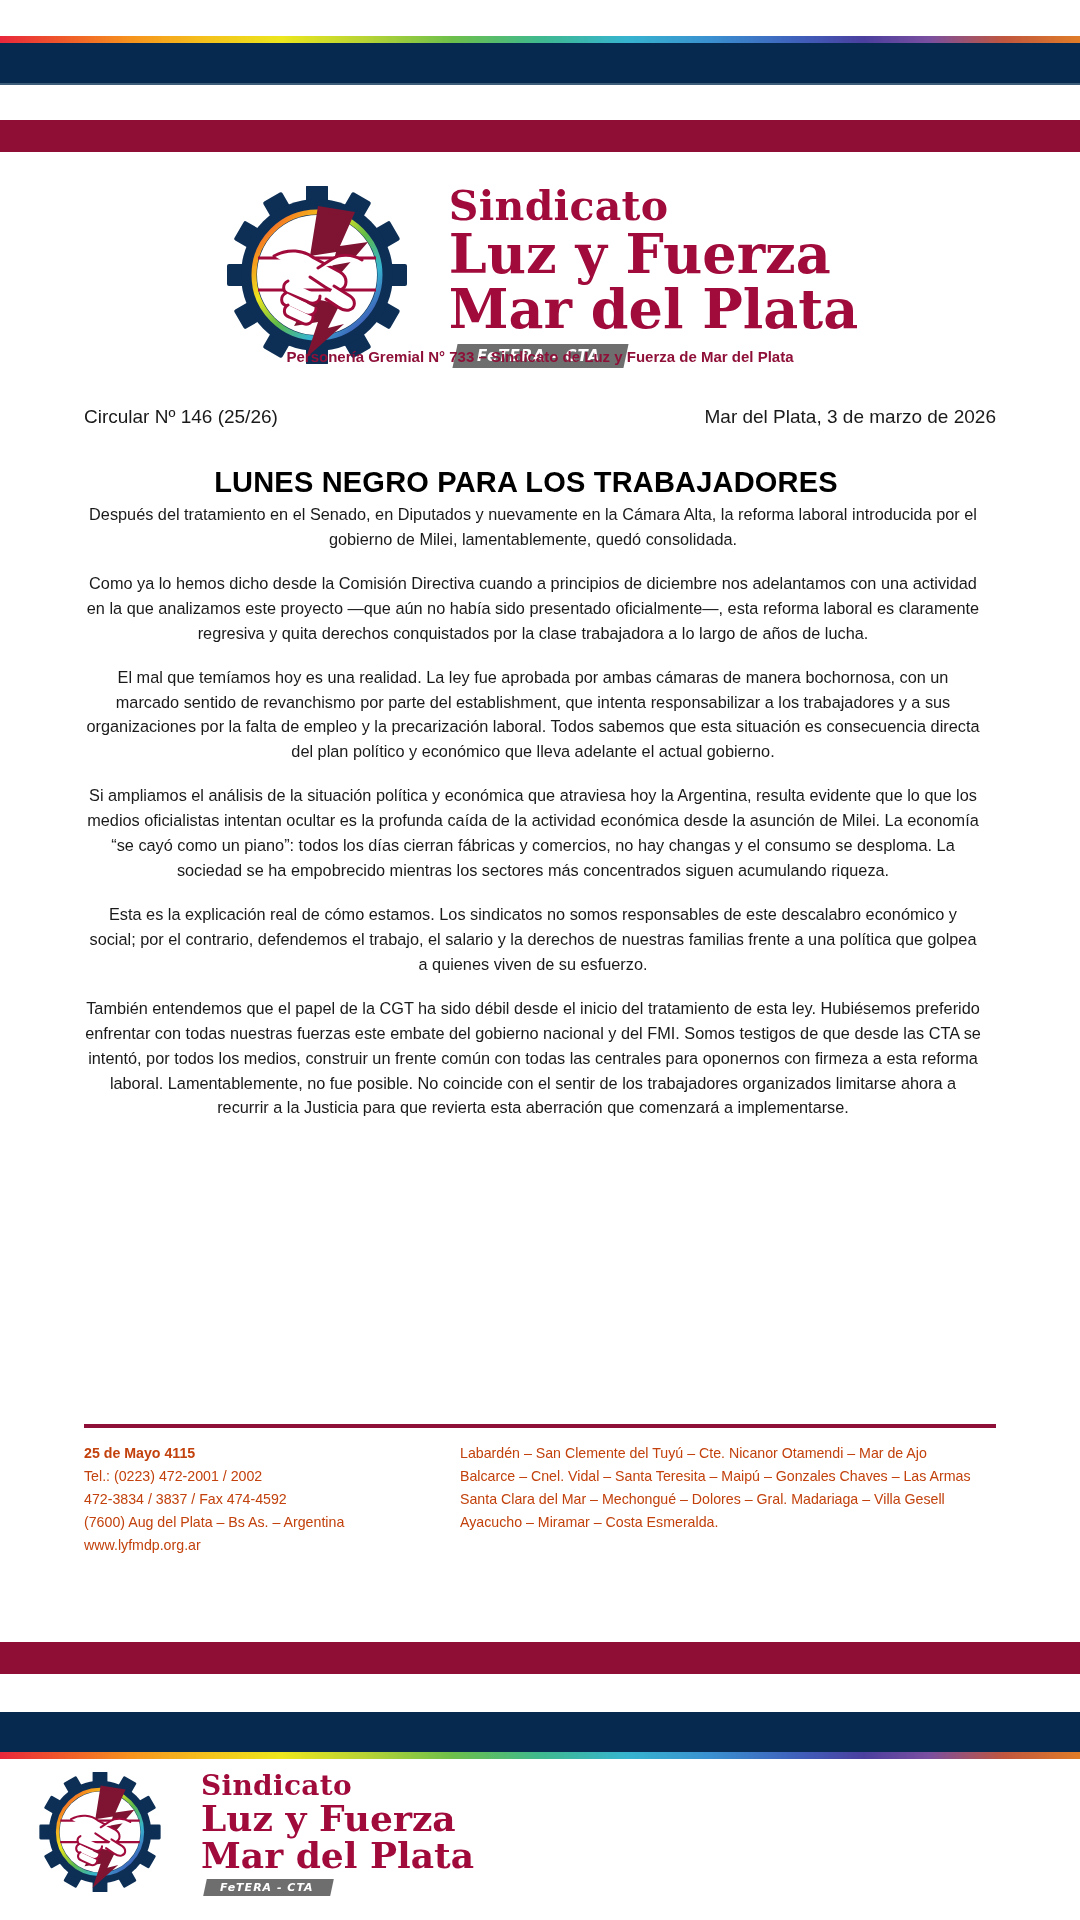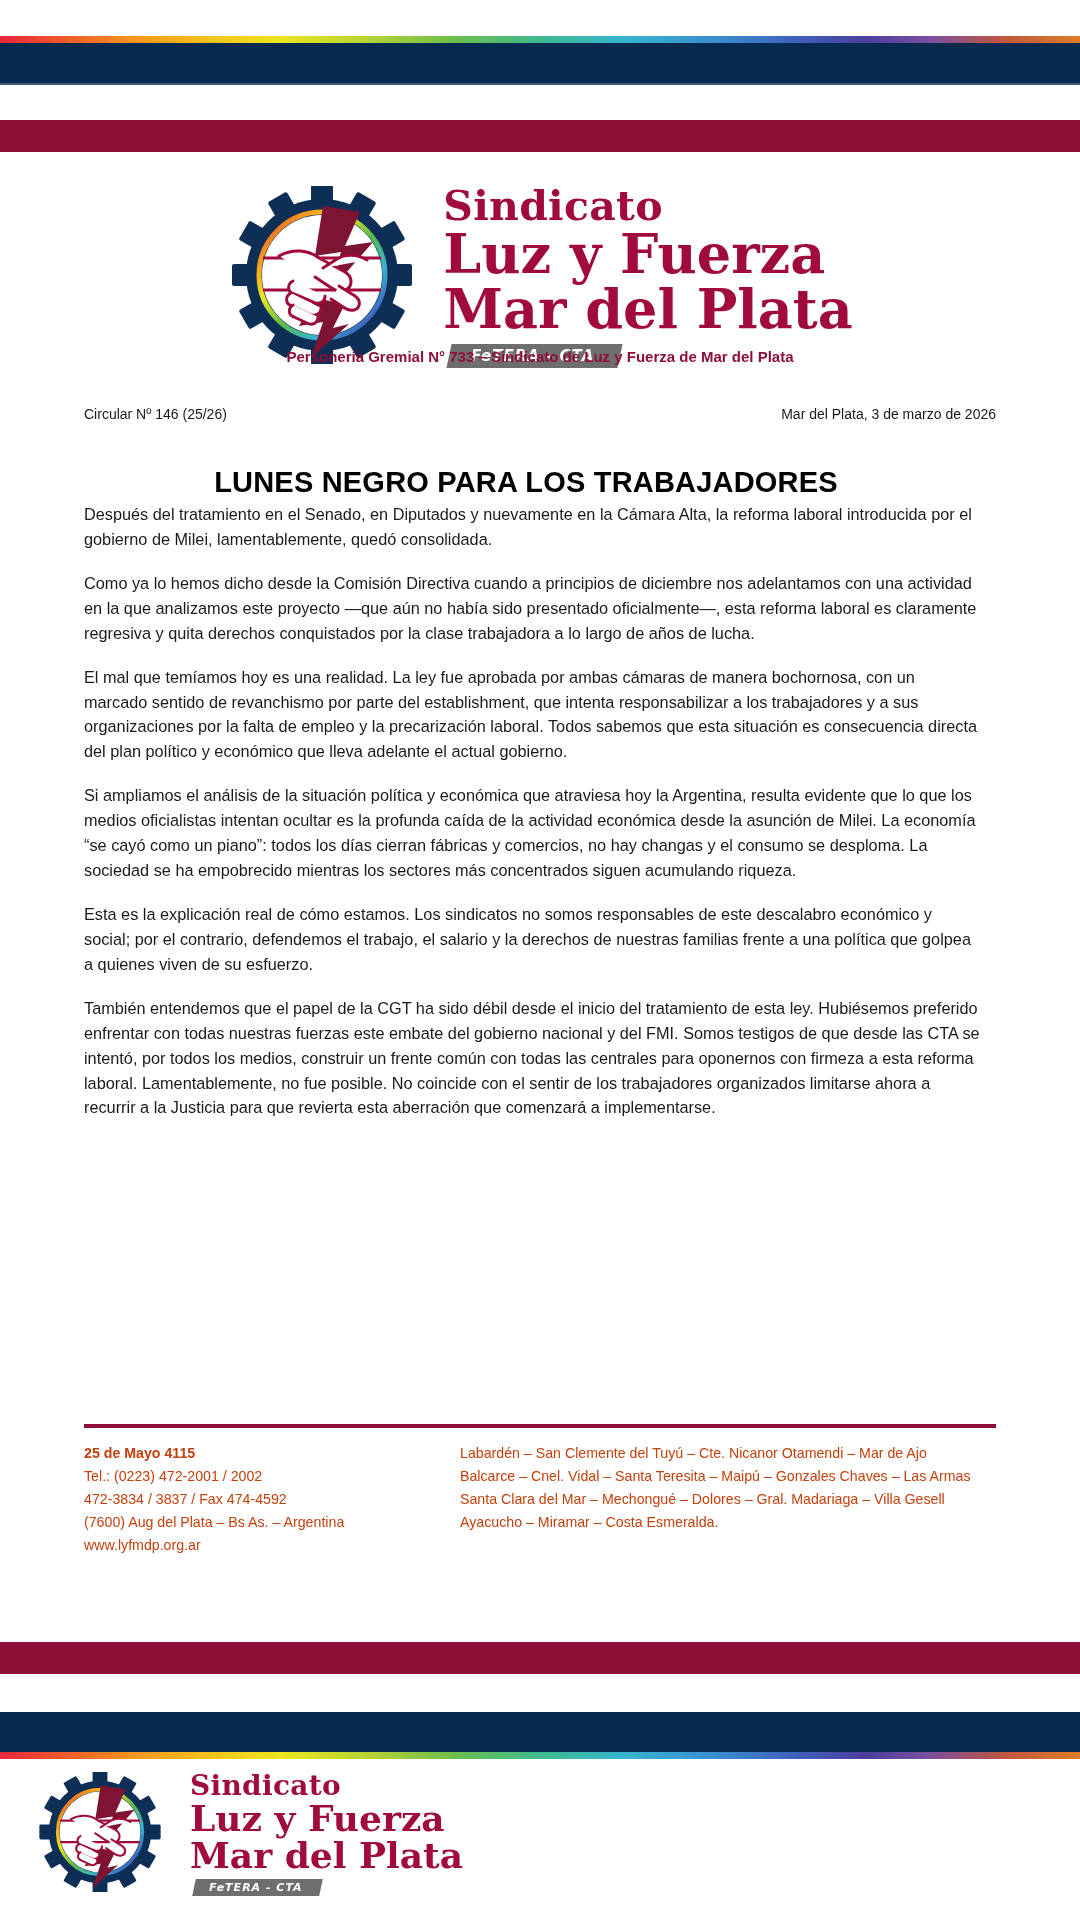--- a/index.html
+++ b/index.html
@@ -44,21 +44,21 @@
   }
 
   #header-bars { position: absolute; top: 36px; left: 0; width: 100%; }
   #header-maroon-bar { position: absolute; top: 120px; left: 0; width: 100%; }
 
   
   .logo-block {
     display: flex;
     align-items: center;
     justify-content: center;
-    gap: 26px;
+    gap: 37px;
   }
   .logo-mark { position: relative; flex: none; }
   .logo-words { display: flex; flex-direction: column; }
   .logo-line-1 {
     font-family: "DejaVu Serif", serif;
     font-weight: bold;
     color: #a00b3c;
     letter-spacing: 0.3px;
     line-height: 1;
   }
@@ -104,21 +104,21 @@
   }
 
   
   #meta-row {
     position: absolute;
     top: 406px;
     left: 84px;
     width: 912px;
     display: flex;
     justify-content: space-between;
-    font-size: 14px;
+    font-size: 19px;
     color: #1a1a1a;
   }
 
   
   #doc-title {
     position: absolute;
     top: 447px;
     left: 0;
     width: 1052px;
     text-align: center;
@@ -133,21 +133,21 @@
     position: absolute;
     top: 502px;
     left: 84px;
     width: 916px;
   }
   #body-copy p {
     margin: 0 18px 19px 0;
     font-size: 16.3px;
     line-height: 1.53;
     color: #1a1a1a;
-    text-align: left;
+    text-align: center;
   }
 
   
   #footer-rule {
     position: absolute;
     top: 1424px;
     left: 84px;
     width: 912px;
     height: 4px;
     background: #8e1038;

